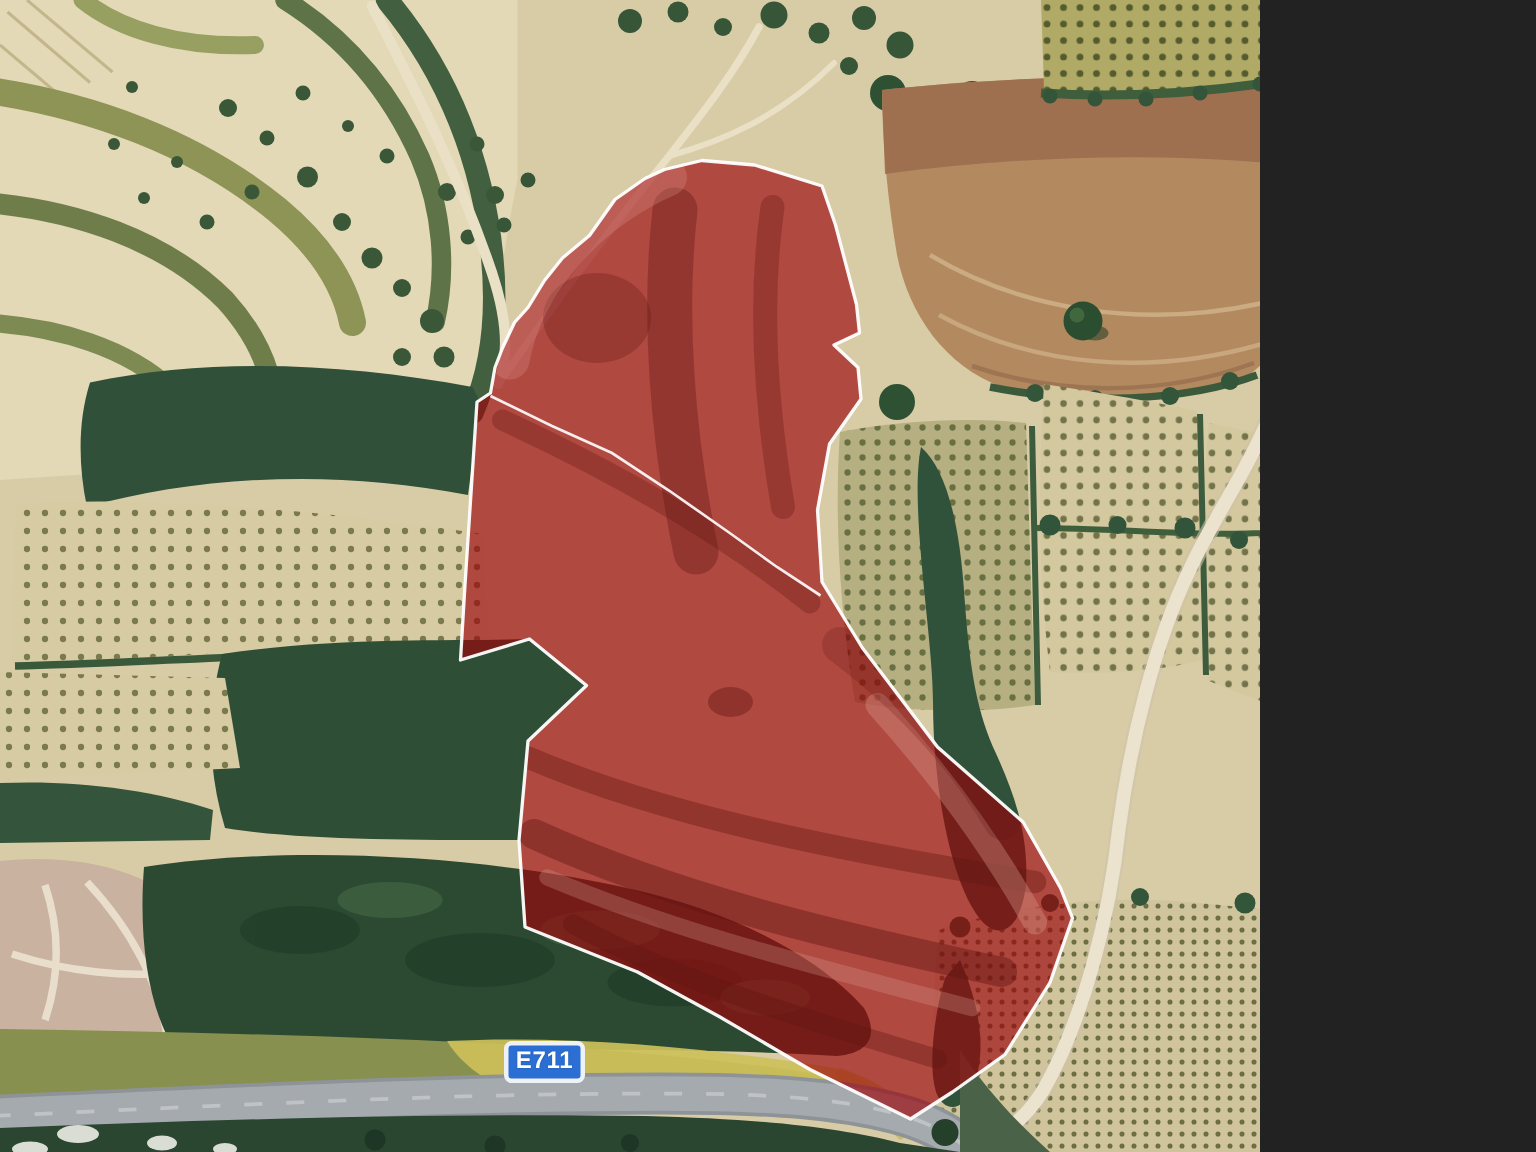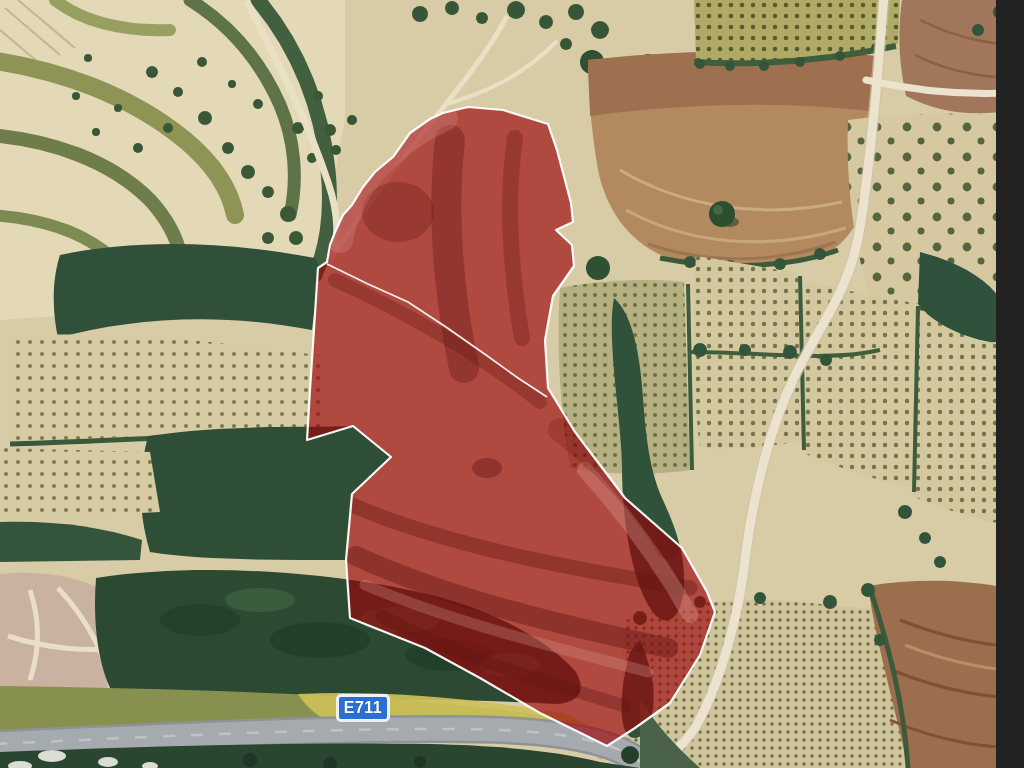--- a/index.html
+++ b/index.html
@@ -1,16 +1,16 @@
 <!DOCTYPE html>
 <html><head>
 <meta charset="utf-8">
 <style>
   html,body{margin:0;padding:0;background:#222;}
-  .stage{position:relative;width:996px;height:768px;overflow:hidden;
+  .stage{position:relative;width:840px;height:768px;overflow:hidden;
          font-family:"Liberation Sans",sans-serif;background:#be185d;}
   .stage svg{position:absolute;left:0;top:0;display:block;}
   .road-badge{position:absolute;left:336px;top:694px;width:54px;height:28px;
     box-sizing:border-box;background:#2b6fd4;border:3px solid #eef2f6;border-radius:5px;
     display:flex;align-items:center;justify-content:center;
     color:#ffffff;font-weight:bold;font-size:16px;letter-spacing:.5px;
     text-shadow:0 0 1px rgba(0,40,90,.5);}
 </style>
 </head>
 <body>

